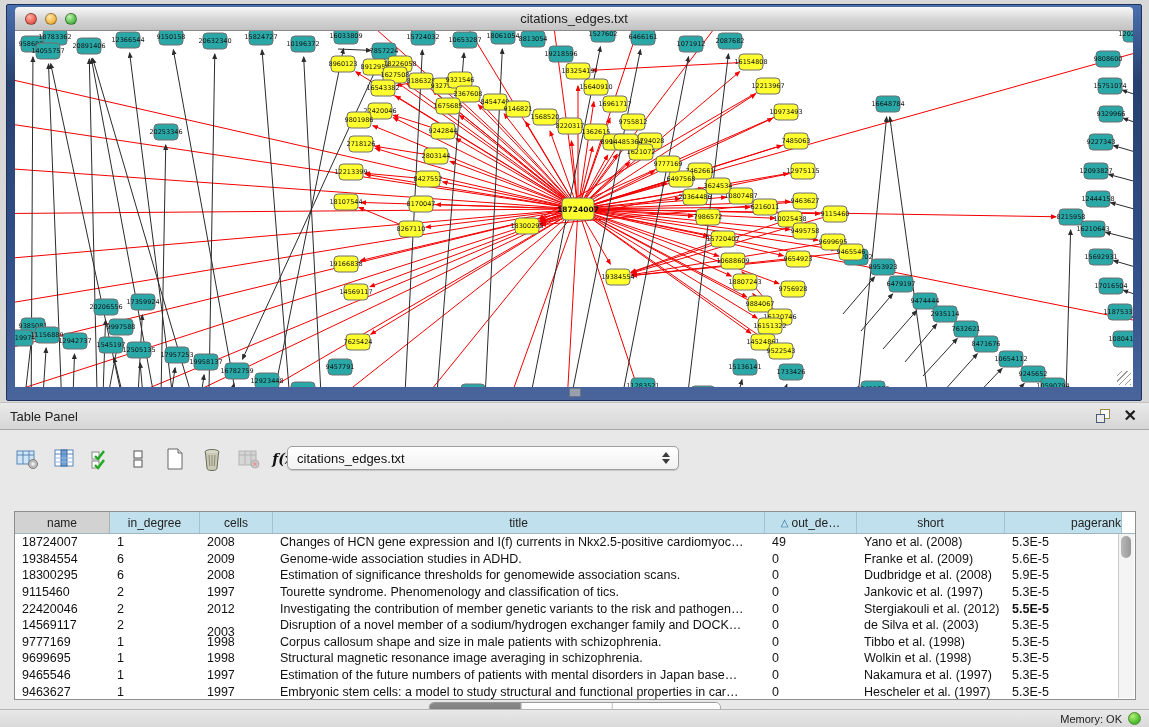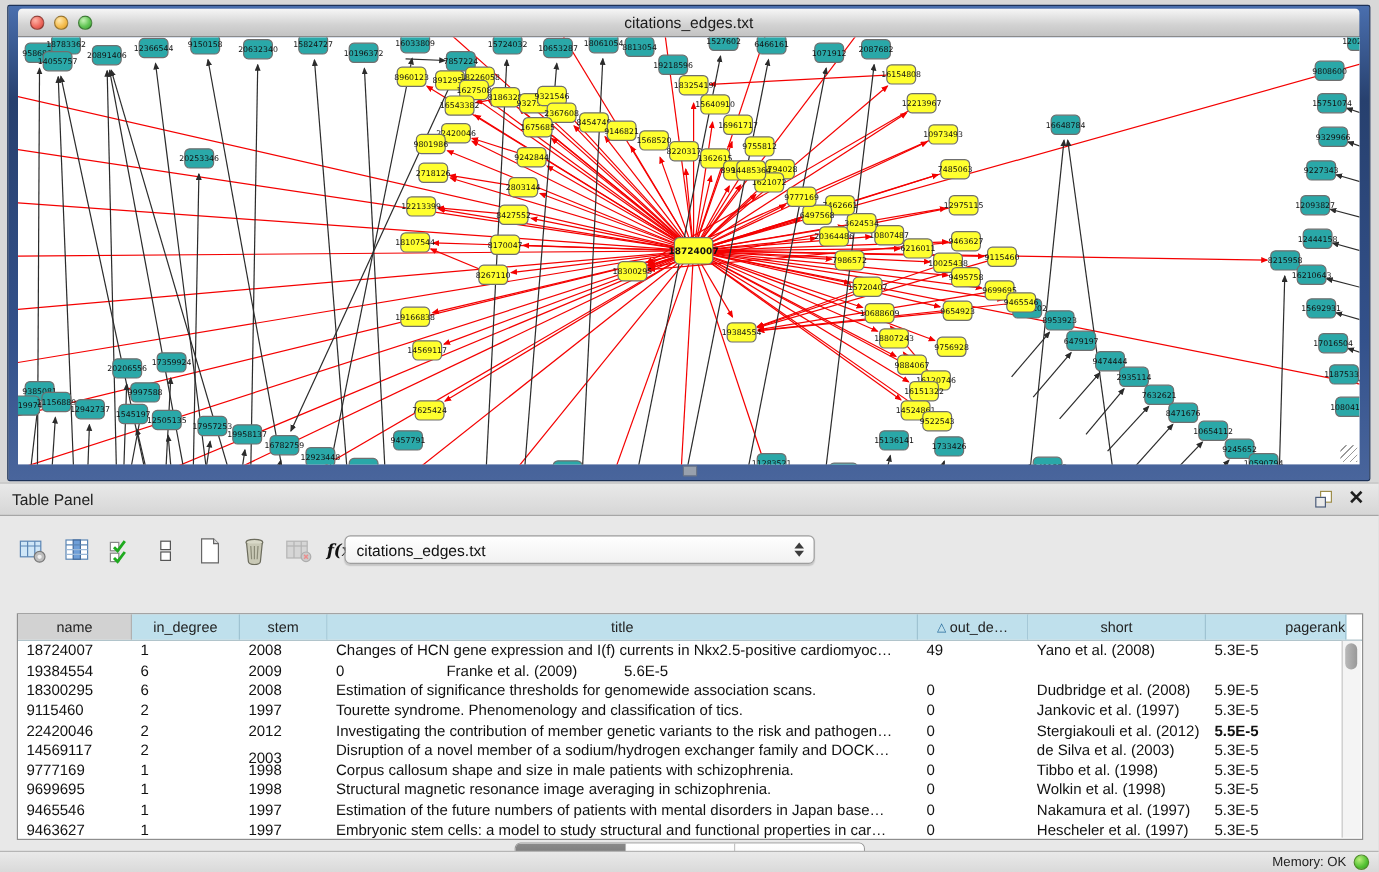--- a/index.html
+++ b/index.html
@@ -892,21 +892,21 @@
 
       <div class="tablebox">
         <div class="thead" id="thead">
             <div class="th gray" style="width: 95px;">
               <span>name</span>
             </div>
             <div class="th" style="width: 90px;">
               <span>in_degree</span>
             </div>
             <div class="th" style="width: 73px;">
-              <span>stem</span>
+              <span>cells</span>
             </div>
             <div class="th" style="width: 492px; align-items: center;">
               <span>title</span>
             </div>
             <div class="th" style="width: 92px;">
               <span class="sort-tri">△</span>
               <span>out_de…</span>
             </div>
             <div class="th" style="width: 148px;">
               <span>short</span>
@@ -922,20 +922,21 @@
               <div class="td" style="width: 73px;">2008</div>
               <div class="td" style="width: 492px;">Changes of HCN gene expression and I(f) currents in Nkx2.5-positive cardiomyoc…</div>
               <div class="td" style="width: 92px;">49</div>
               <div class="td" style="width: 148px;">Yano et al. (2008)</div>
               <div class="td" style="width: 117px;">5.3E-5</div>
             </div>
             <div class="tr">
               <div class="td" style="width: 95px;">19384554</div>
               <div class="td" style="width: 90px;">6</div>
               <div class="td" style="width: 73px;">2009</div>
+              <div class="td" style="width: 492px;">Genome-wide association studies in ADHD.</div>
               <div class="td" style="width: 92px;">0</div>
               <div class="td" style="width: 148px;">Franke et al. (2009)</div>
               <div class="td" style="width: 117px;">5.6E-5</div>
             </div>
             <div class="tr">
               <div class="td" style="width: 95px;">18300295</div>
               <div class="td" style="width: 90px;">6</div>
               <div class="td" style="width: 73px;">2008</div>
               <div class="td" style="width: 492px;">Estimation of significance thresholds for genomewide association scans.</div>
               <div class="td" style="width: 92px;">0</div>

